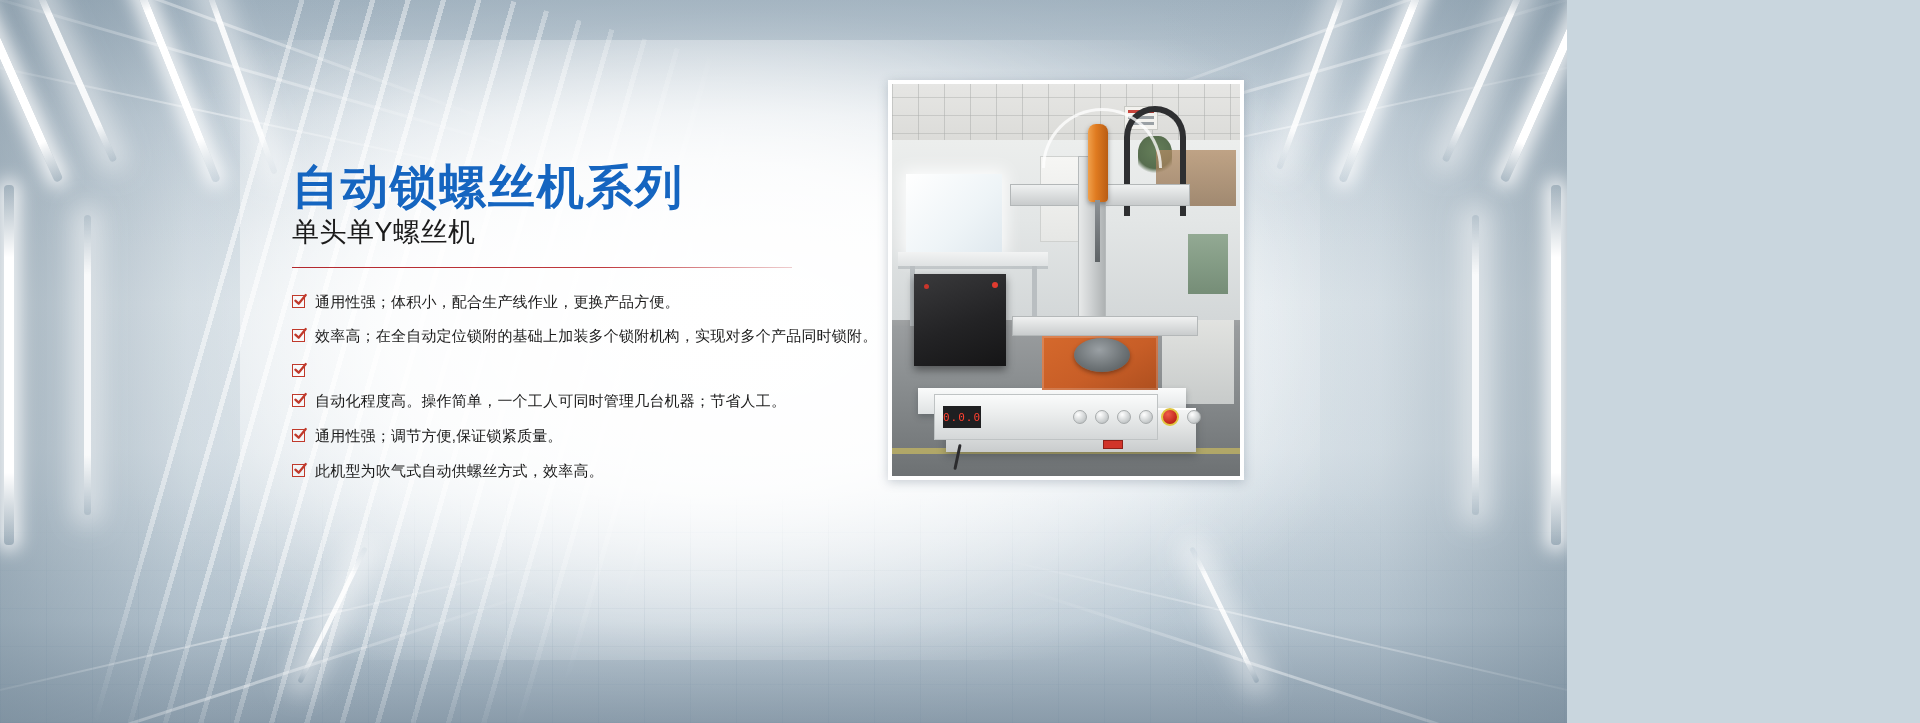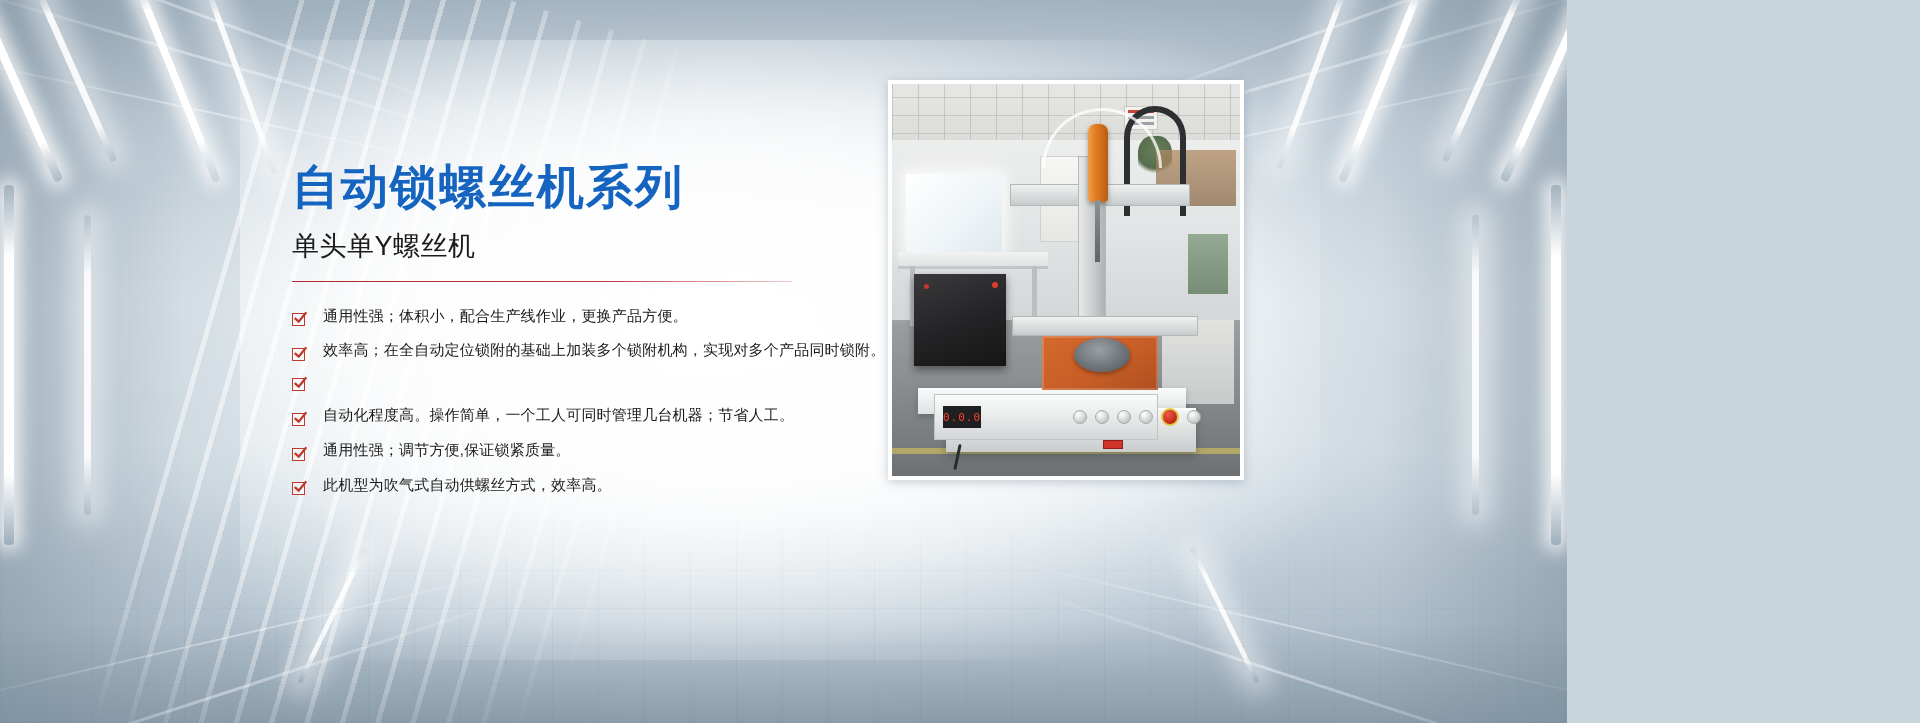--- a/index.html
+++ b/index.html
@@ -99,42 +99,40 @@
     font-size:47px;
     font-weight:bold;
     color:#1565c0;
     letter-spacing:2px;
     line-height:1.14;
     white-space:nowrap;
     text-shadow:0 1px 0 rgba(255,255,255,.6);
   }
 
   .subtitle {
-    margin-top:14px;
     font-size:27px;
     font-weight:500;
     color:#1b1b1b;
     letter-spacing:.5px;
     white-space:nowrap;
   }
 
   .divider {
     margin-top:17px;
     width:500px; height:1px;
     background:linear-gradient(90deg, #b3272d 0%, #c03a3f 62%, rgba(192,58,63,0.25) 100%);
   }
 
   .bullets { margin-top:23px; list-style:none; }
 
   .bullet {
     display:flex;
-    align-items:flex-end;
+    align-items:flex-start;
     margin-bottom:13px;
     white-space:nowrap;
-    gap:8px;
   }
 
   .check {
     flex:0 0 auto;
     width:13px; height:13px;
     margin-top:4px; margin-right:10px;
     border:1px solid #c0392b;
     position:relative;
     background:rgba(255,255,255,0.35);
   }

